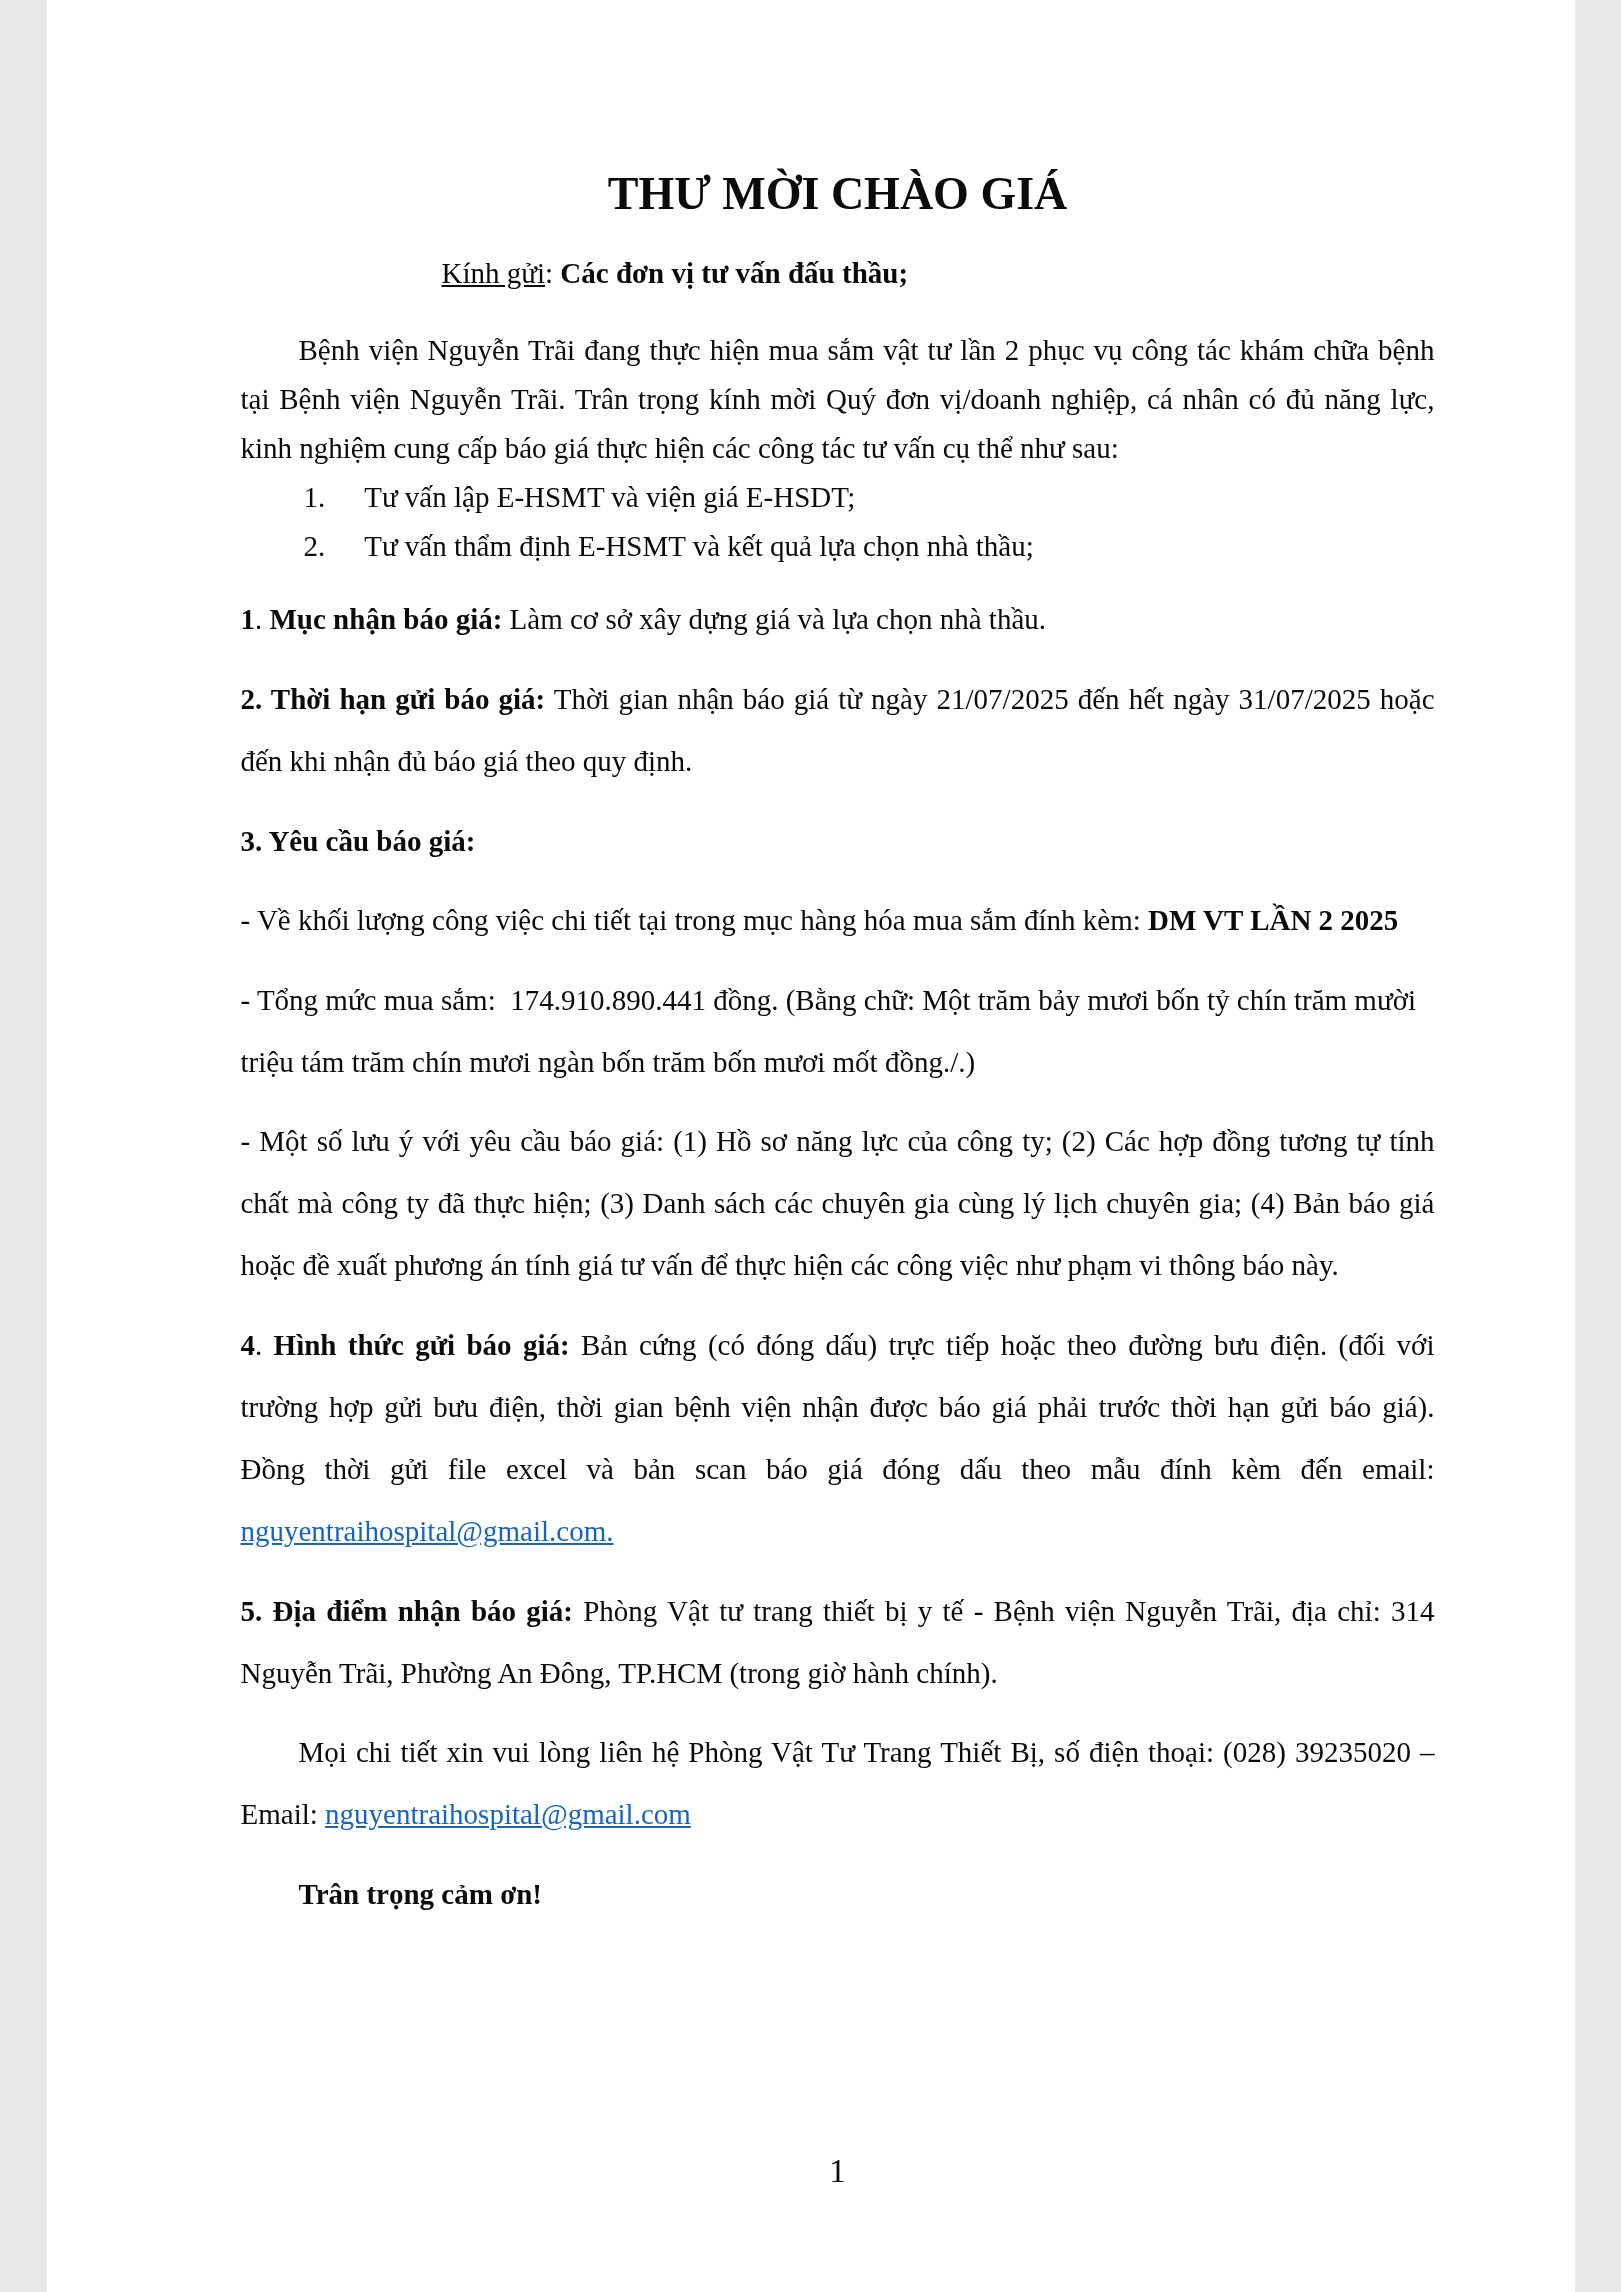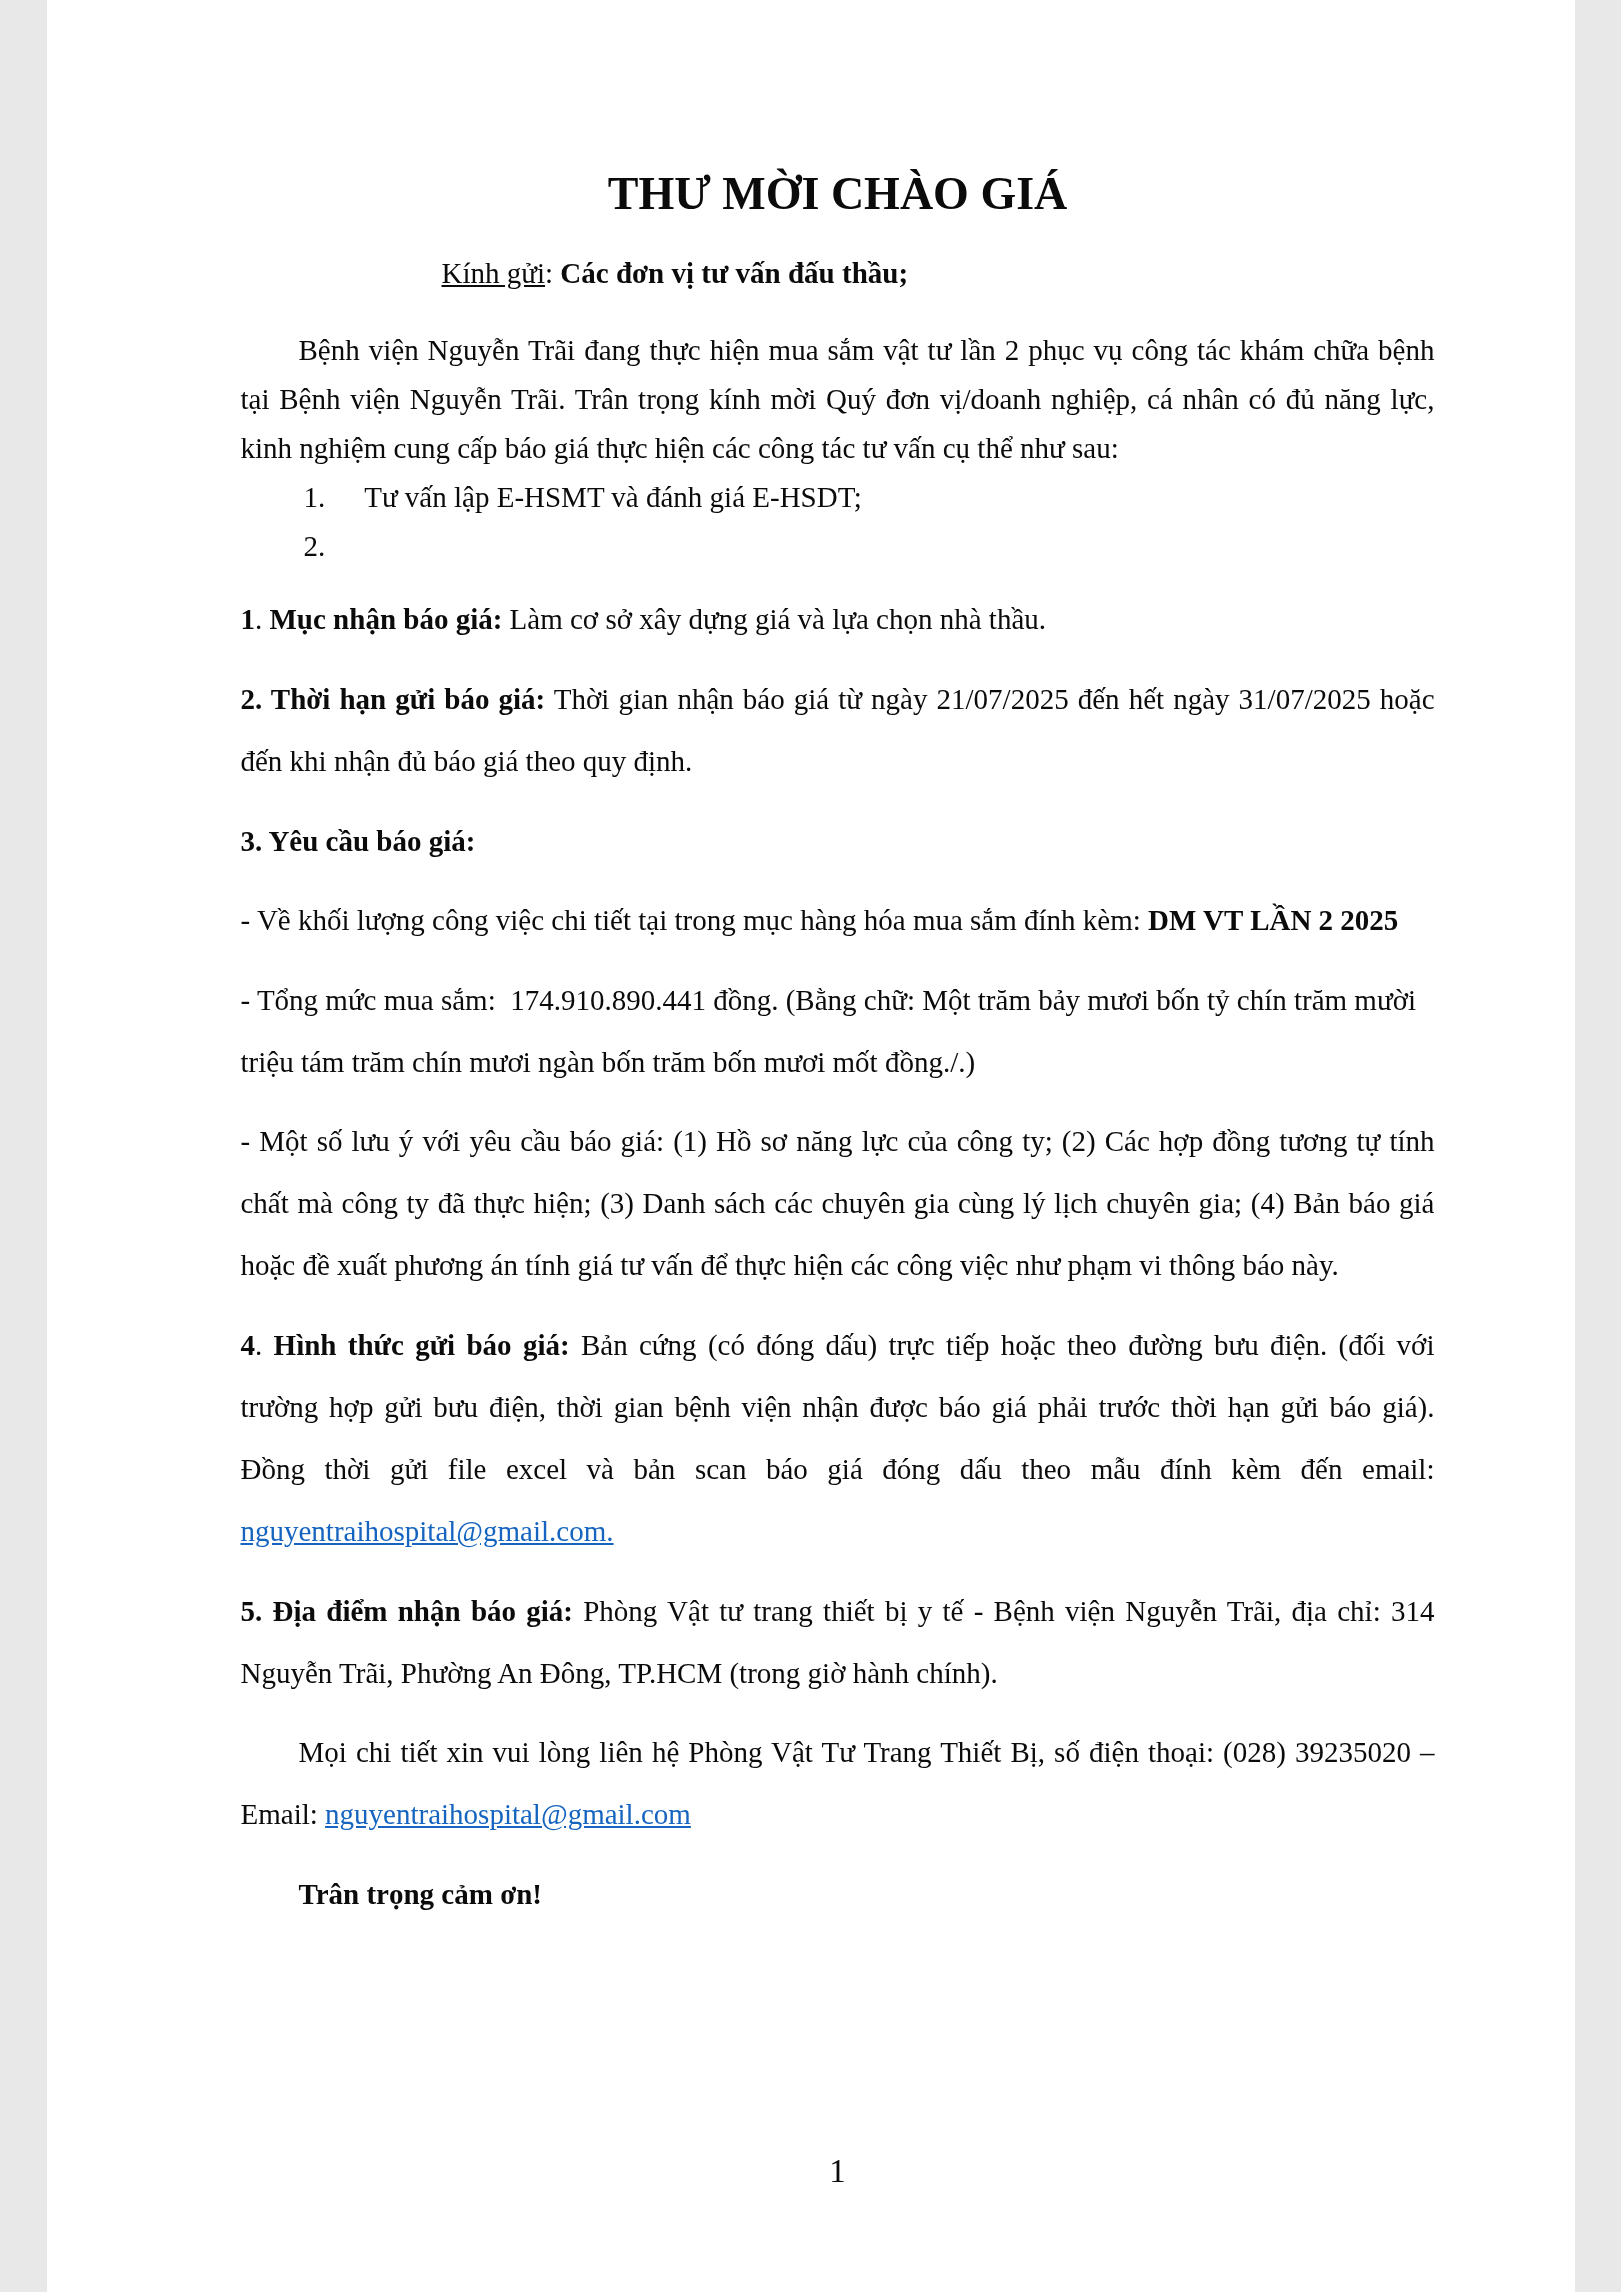--- a/index.html
+++ b/index.html
@@ -88,24 +88,25 @@
 
   <div class="salutation body-text">
     <span class="greet">Kính gửi</span><span>: </span><span class="recipient">Các đơn vị tư vấn đấu thầu;</span>
   </div>
 
   <p class="intro-p body-text">Bệnh viện Nguyễn Trãi đang thực hiện mua sắm vật tư lần 2 phục vụ công tác khám chữa bệnh tại Bệnh viện Nguyễn Trãi. Trân trọng kính mời Quý đơn vị/doanh nghiệp, cá nhân có đủ năng lực, kinh nghiệm cung cấp báo giá thực hiện các công tác tư vấn cụ thể như sau:</p>
 
   <div class="doc-list body-text">
     <div class="list-row">
       <span class="num">1.</span>
-      <span class="li-text">Tư vấn lập E-HSMT và đánh giá E-HSDT;</span>
+      <span class="li-text">Tư vấn lập E-HSMT và viện giá E-HSDT;</span>
     </div>
     <div class="list-row">
       <span class="num">2.</span>
+      <span class="li-text">Tư vấn thẩm định E-HSMT và kết quả lựa chọn nhà thầu;</span>
     </div>
   </div>
 
   <p class="sec body-text">
     <span class="b">1</span><span>. </span><span class="b">Mục nhận báo giá:</span><span> Làm cơ sở xây dựng giá và lựa chọn nhà thầu.</span>
   </p>
 
   <p class="sec body-text">
     <span class="b">2. Thời hạn gửi báo giá:</span><span> Thời gian nhận báo giá từ ngày 21/07/2025 đến hết ngày 31/07/2025 hoặc đến khi nhận đủ báo giá theo quy định.</span>
   </p>

